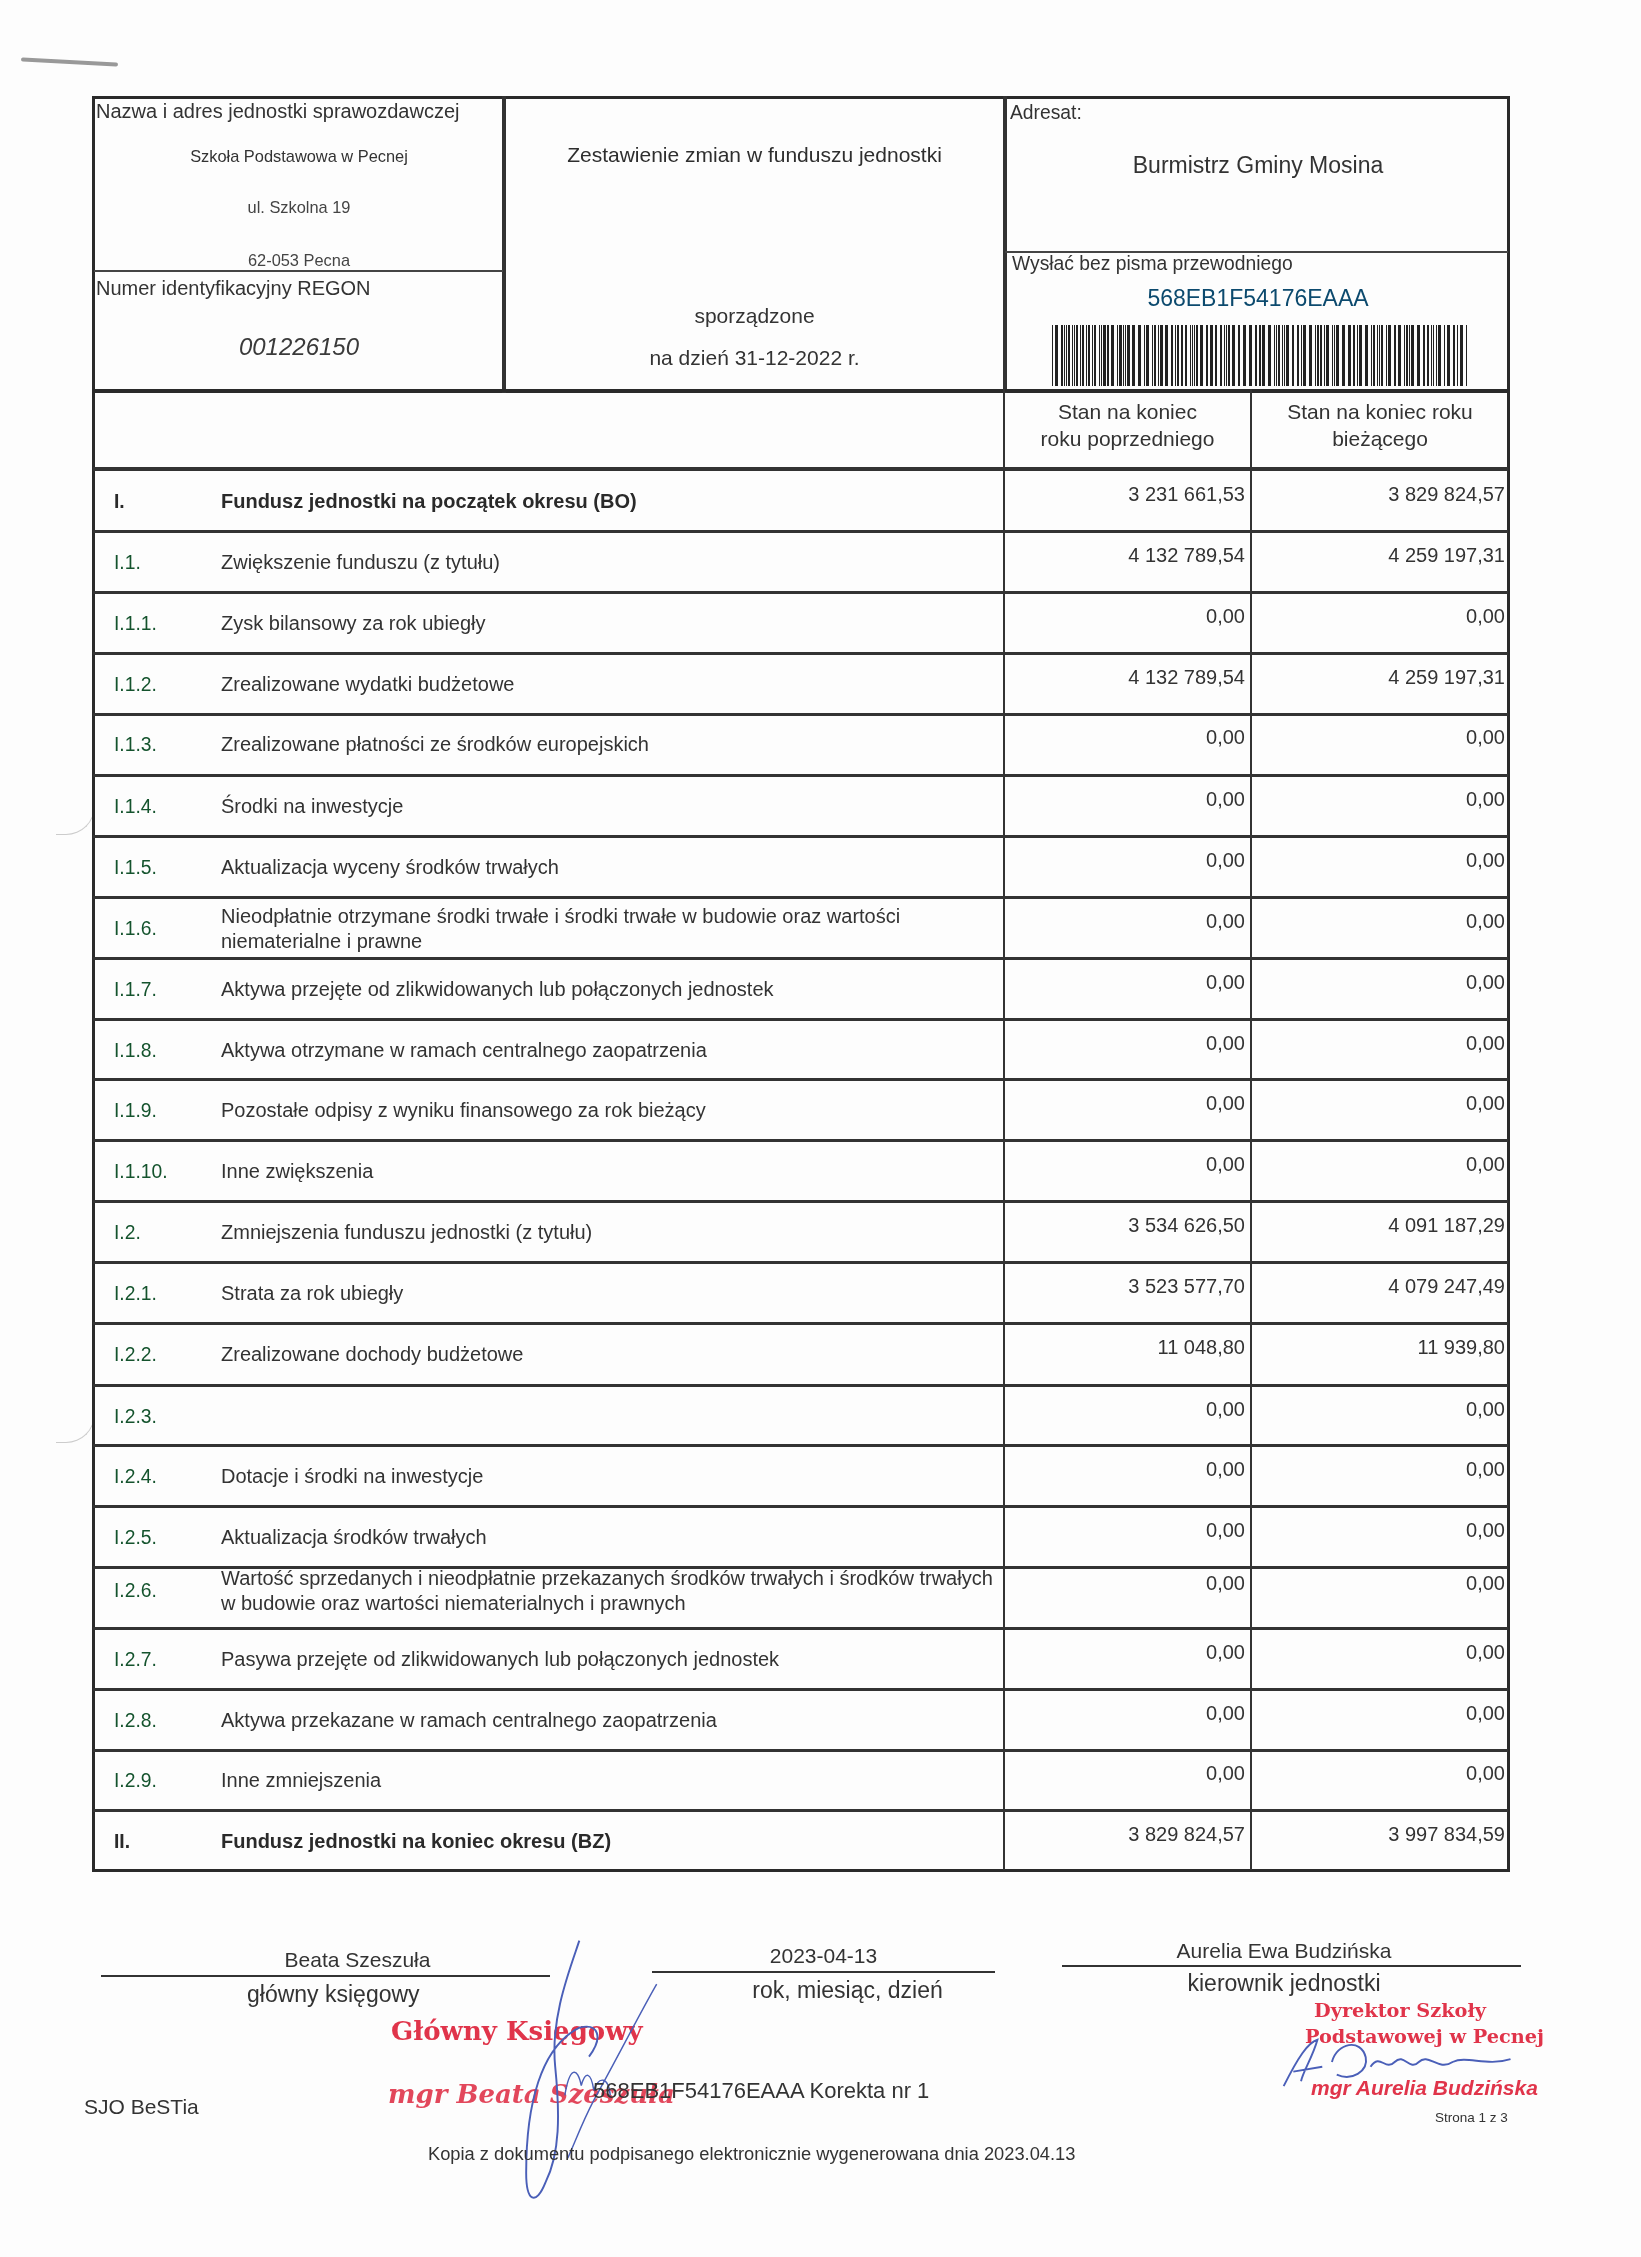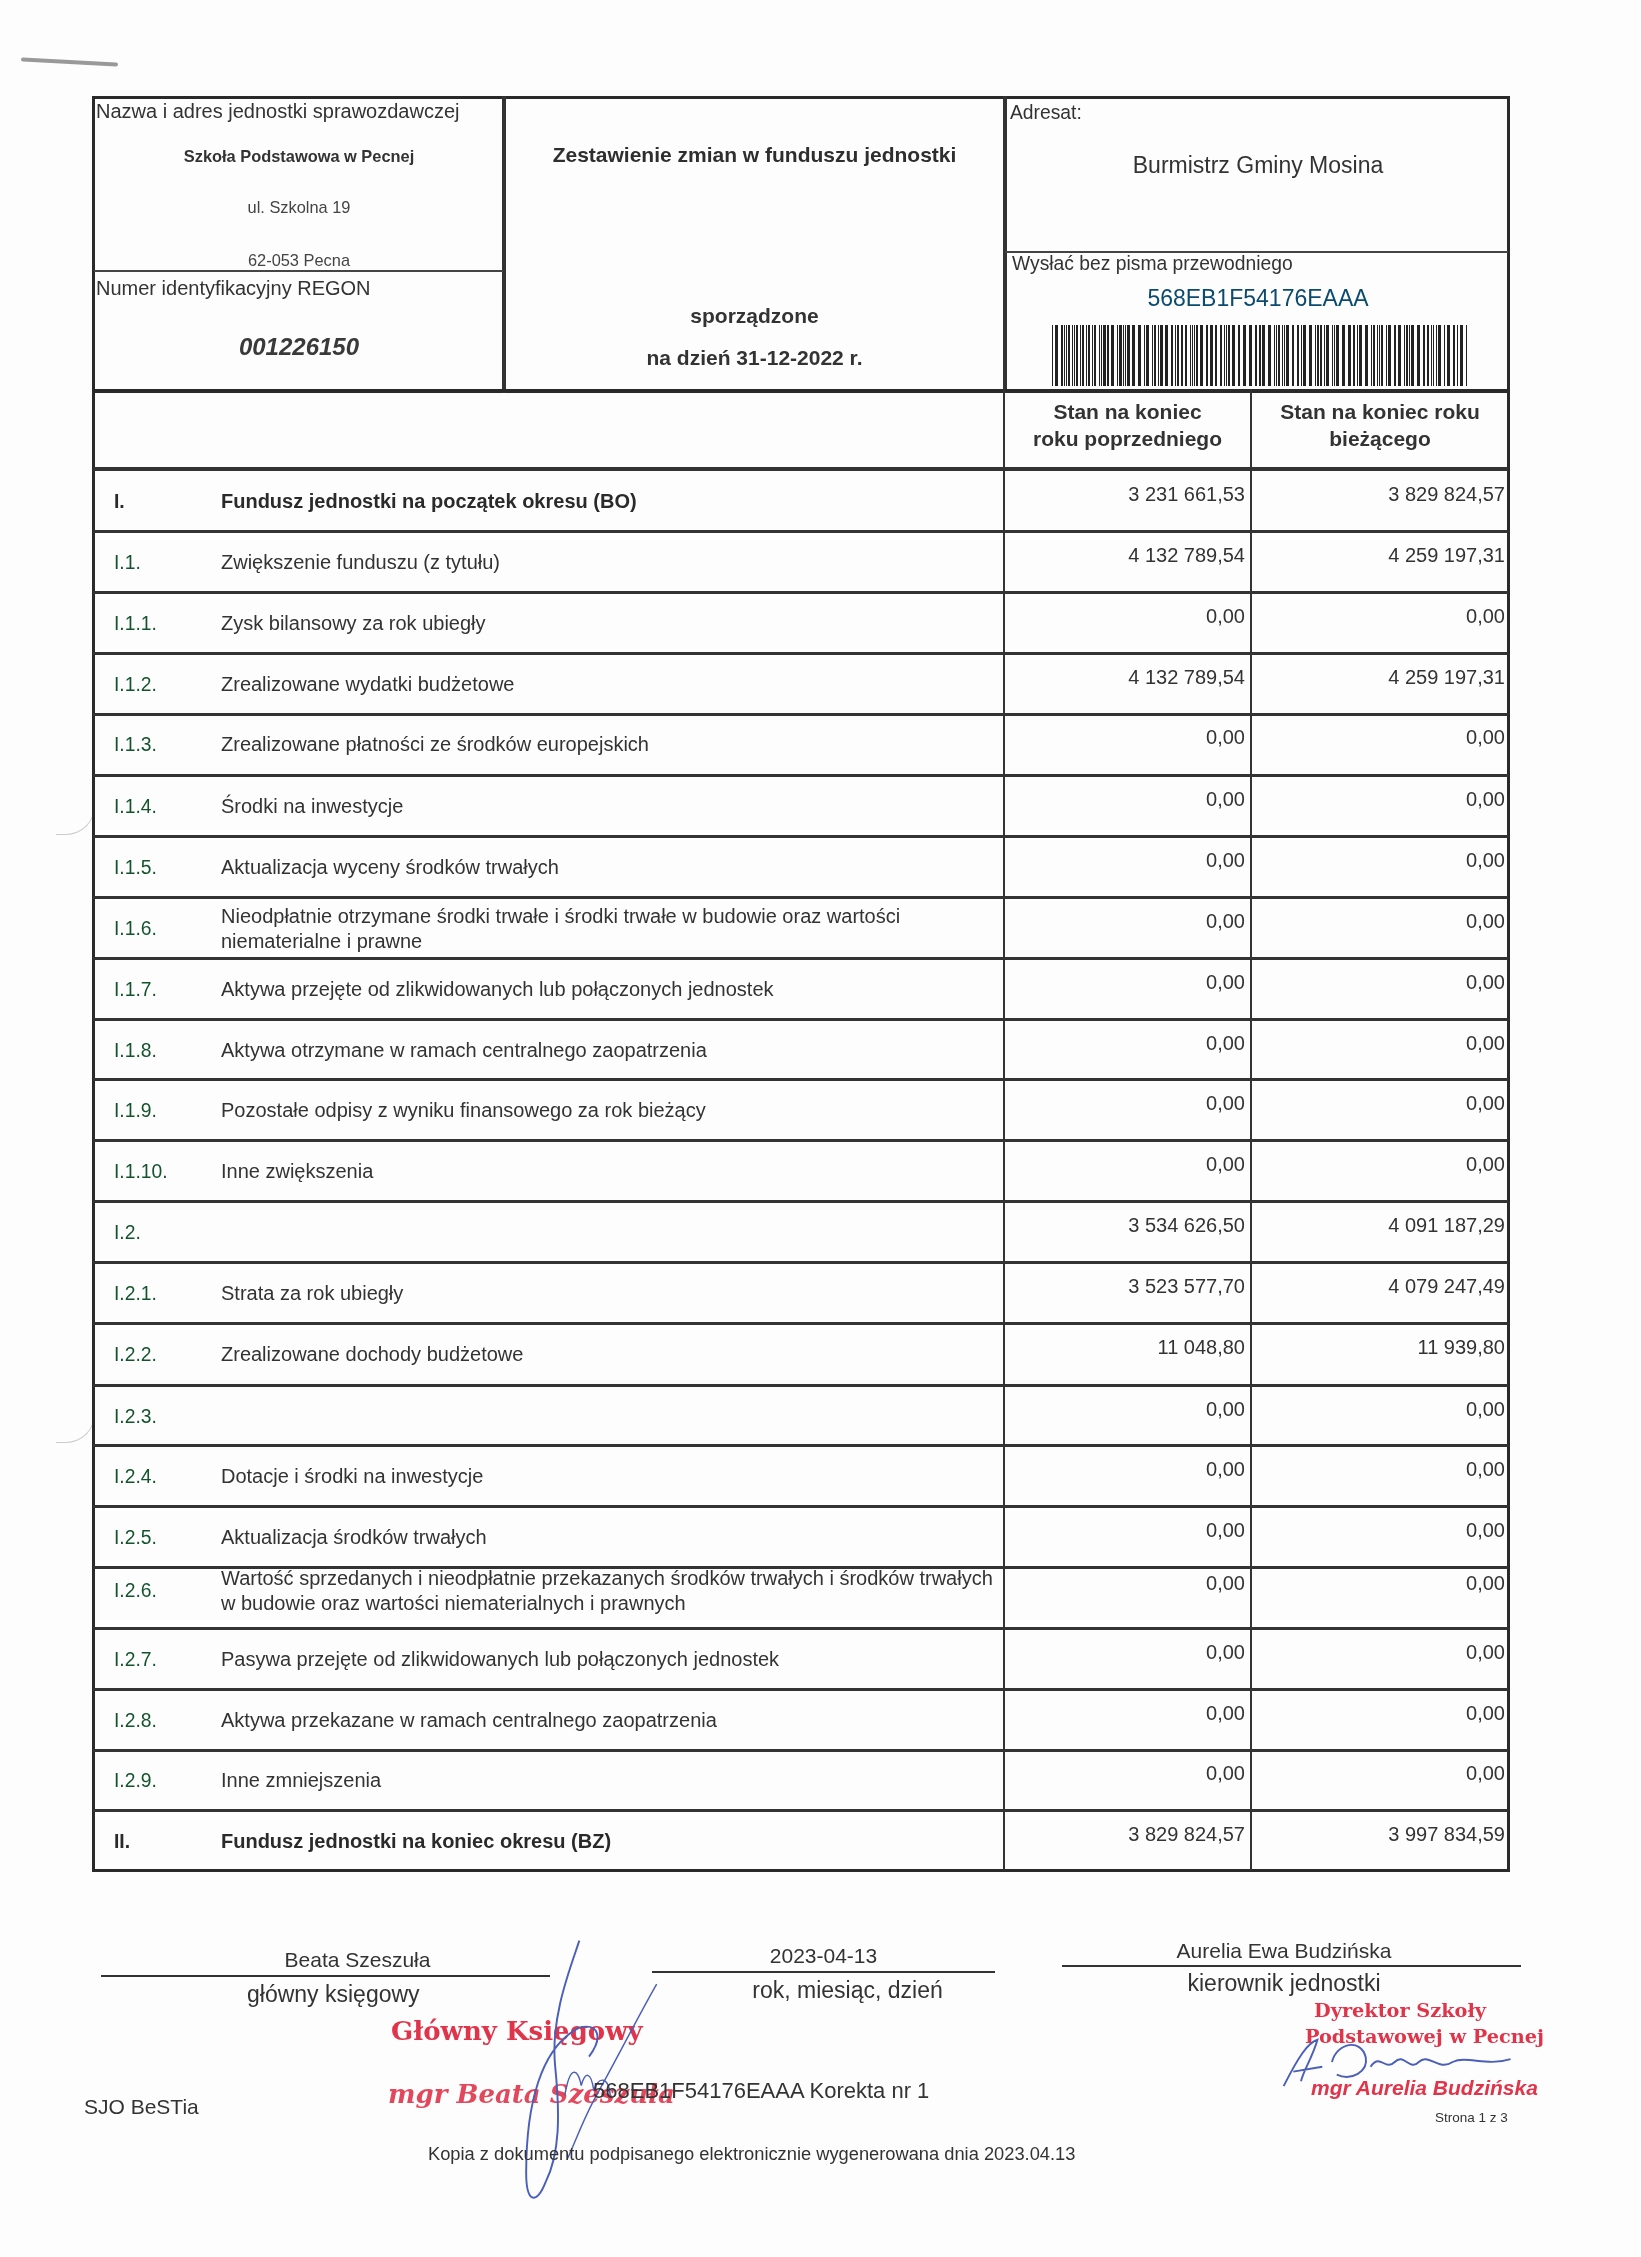--- a/index.html
+++ b/index.html
@@ -4,21 +4,21 @@
 <style>
   * { box-sizing: border-box; margin: 0; padding: 0; }
   body { width: 1641px; height: 2257px; background: #fdfdfd; position: relative; overflow: hidden;
          font-family: "Liberation Sans", sans-serif; color: #2b2b2b; }
   .abs { position: absolute; }
   .frame { position: absolute; border: 3.9px solid #2a2a2a; }
   .hline { position: absolute; height: 2.9px; background: #333; }
   .vline { position: absolute; width: 2.9px; background: #333; }
   .thin { height: 1.9px; background: #444; }
   .center { text-align: center; }
-  .bold { font-weight: bold; }
+  .bold { font-weight: normal; }
   .row { position: absolute; left: 93px; width: 1415px; height: 61px; }
   .row .code { position: absolute; left: 21px; top: 0; height: 61px; display: flex; align-items: center; font-size: 19.3px; color: #14532d; }
   .row .label { position: absolute; left: 128px; top: 0; height: 61px; width: 772px; display: flex; align-items: center; font-size: 20px; line-height: 25px; color: #333; }
   .row .v1 { position: absolute; left: 911px; width: 241px; top: 11.6px; text-align: right; font-size: 20px; color: #333; }
   .row .v2 { position: absolute; left: 1159px; width: 253px; top: 11.6px; text-align: right; font-size: 20px; color: #333; }
   .row.b .label, .row.b .code { font-weight: bold; color: #2a2a2a; }
   .row-sep { position: absolute; left: 93px; width: 1415px; height: 2.9px; background: #333; }
   .barcode { position: absolute; display: flex; align-items: stretch; }
   .barcode span { display: block; background: #222; margin-right: 2.9px; }
   .stamp { color: #e0344a; font-family: "DejaVu Serif", serif; font-weight: bold; }
@@ -258,20 +258,21 @@
     <div class="row-sep" style="top: 1139px;"></div>
     <div class="row" style="top: 1141px;">
       <div class="code">I.1.10.</div>
       <div class="label">Inne zwiększenia</div>
       <div class="v1">0,00</div>
       <div class="v2">0,00</div>
     </div>
     <div class="row-sep" style="top: 1200px;"></div>
     <div class="row" style="top: 1202px;">
       <div class="code">I.2.</div>
+      <div class="label">Zmniejszenia funduszu jednostki (z tytułu)</div>
       <div class="v1">3 534 626,50</div>
       <div class="v2">4 091 187,29</div>
     </div>
     <div class="row-sep" style="top: 1261px;"></div>
     <div class="row" style="top: 1263px;">
       <div class="code">I.2.1.</div>
       <div class="label">Strata za rok ubiegły</div>
       <div class="v1">3 523 577,70</div>
       <div class="v2">4 079 247,49</div>
     </div>

